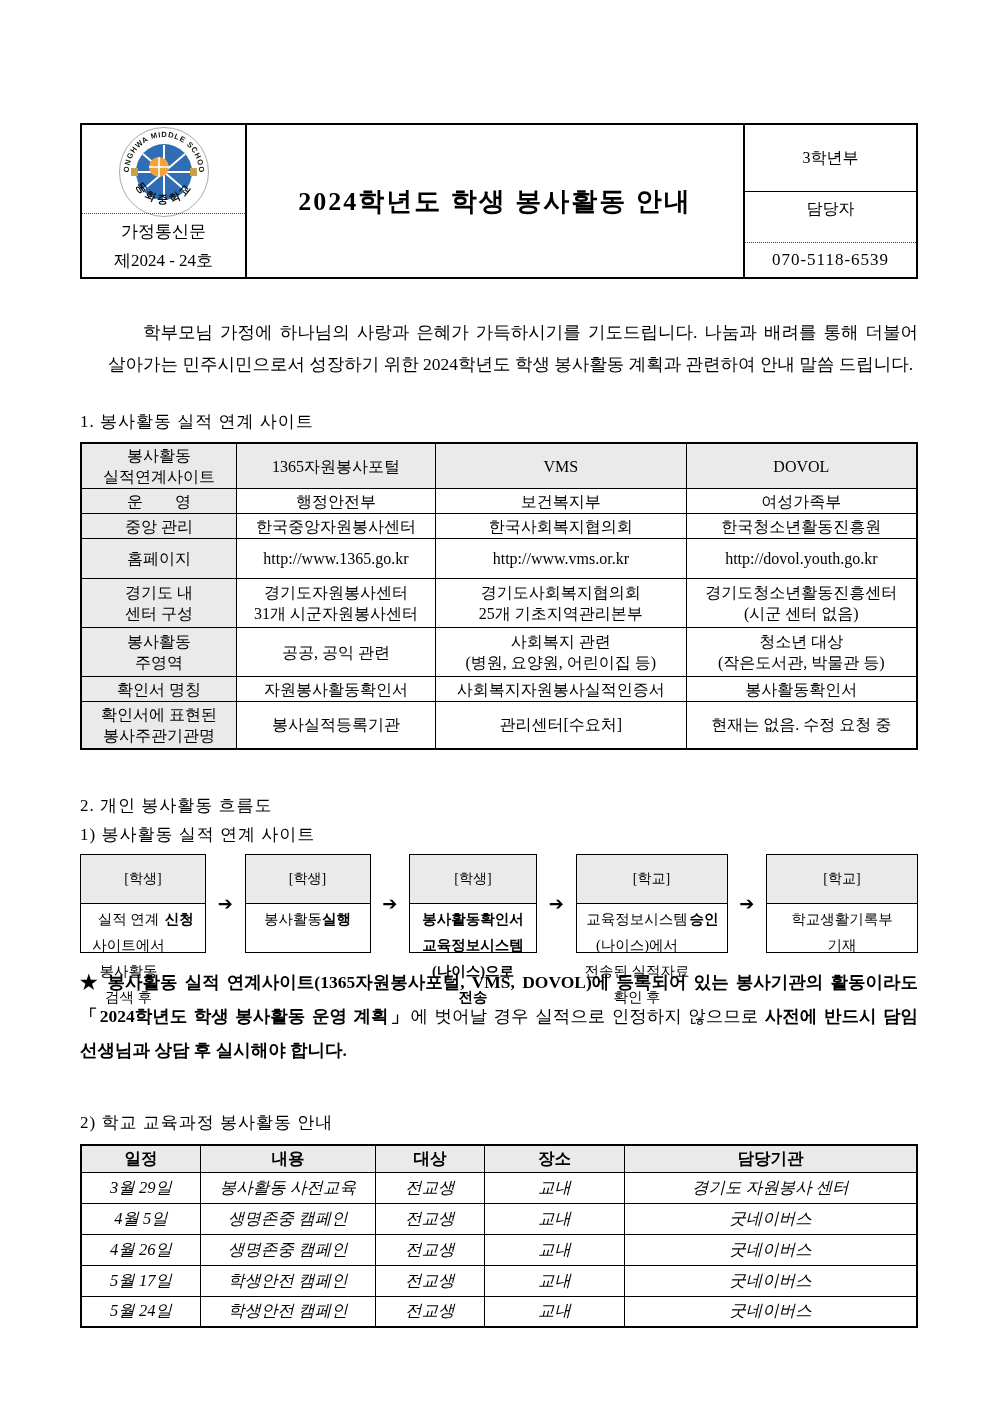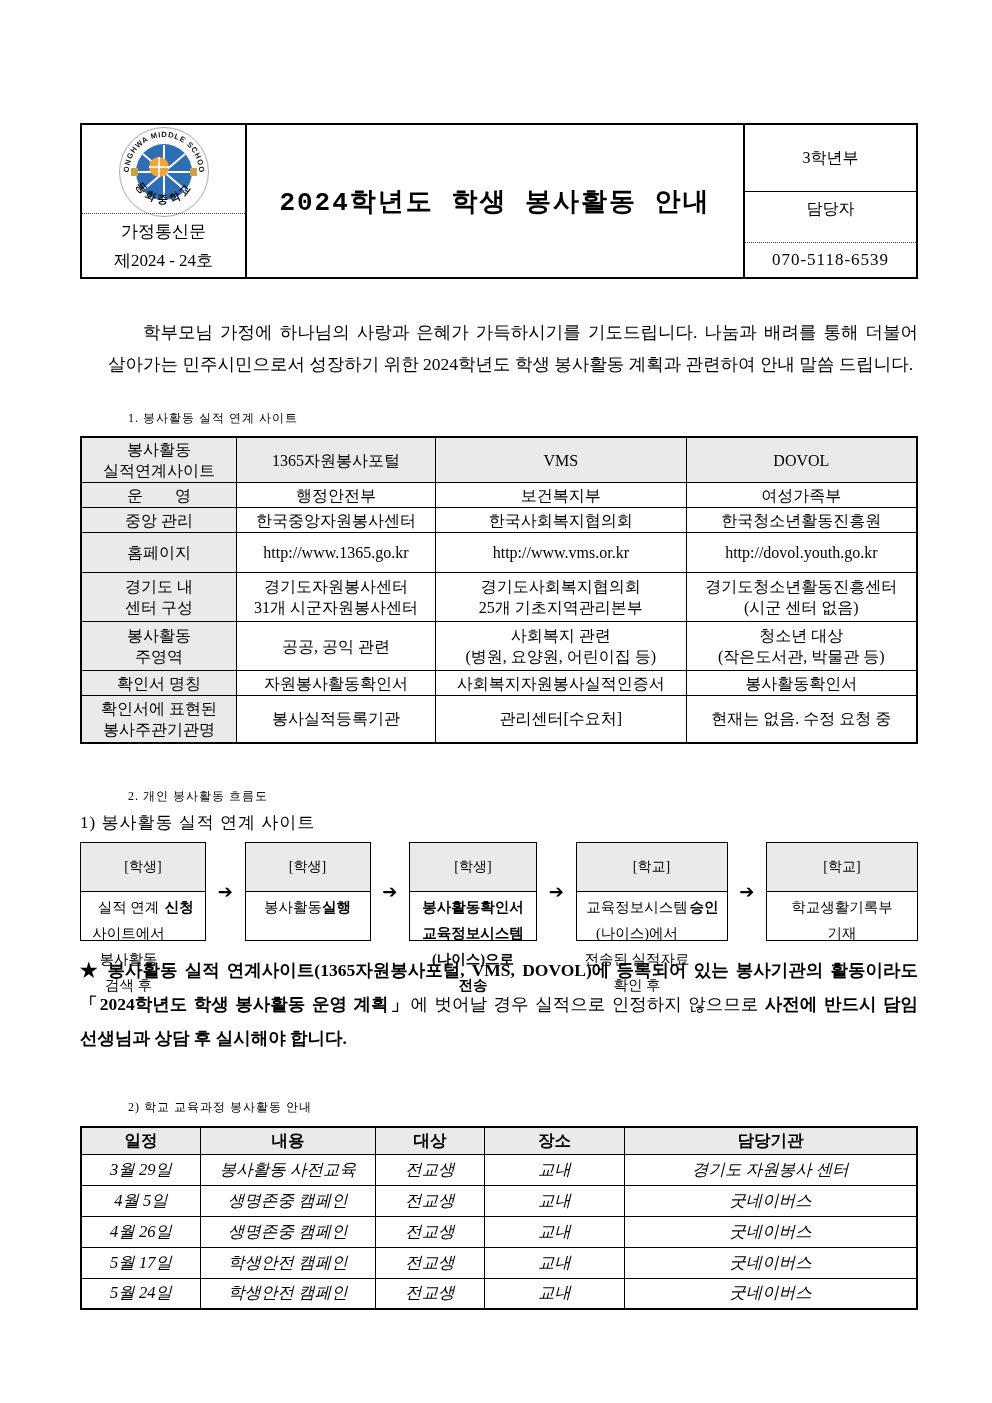--- a/index.html
+++ b/index.html
@@ -31,21 +31,21 @@
   }
   .logo-wrap { height: 88px; display: flex; align-items: center; justify-content: center; padding-top: 6px; }
   .doc-id {
     border-top: 1px dotted #444;
     flex: 1;
     display: flex; flex-direction: column; justify-content: center; align-items: center;
     font-size: 17px; line-height: 29px;
   }
   .doc-header .center {
     flex: 1;
-    display: flex; align-items: center; justify-content: center; font-family: Liberation Mono, monospace;
+    display: flex; align-items: center; justify-content: center;
   }
   .doc-title { font-size: 26px; font-weight: bold; letter-spacing: 2px; }
   .doc-header .right {
     width: 173px;
     border-left: 2px solid #000;
     display: flex; flex-direction: column;
     font-size: 16px;
   }
   .doc-header .right .cell {
     flex: 1;
@@ -60,21 +60,21 @@
     margin-top: 37px;
     font-size: 17.5px;
     line-height: 32px;
     text-align: justify;
     text-indent: 2em;
     word-break: keep-all;
     margin-left: 28px;
   }
 
   
-  .sec-heading { font-size: 12px; margin-top: 30px; letter-spacing: 1px; margin-left: 48px; }
+  .sec-heading { font-size: 17px; margin-top: 30px; letter-spacing: 1px; }
   .sub-heading { font-size: 17px; margin-top: 6px; letter-spacing: 1px; }
 
   
   table { border-collapse: collapse; width: 100%; table-layout: fixed; }
   .t1 { margin-top: 9px; border: 2px solid #000; }
   .t1 th, .t1 td {
     border: 1px solid #000;
     text-align: center;
     vertical-align: middle;
     font-weight: normal;

